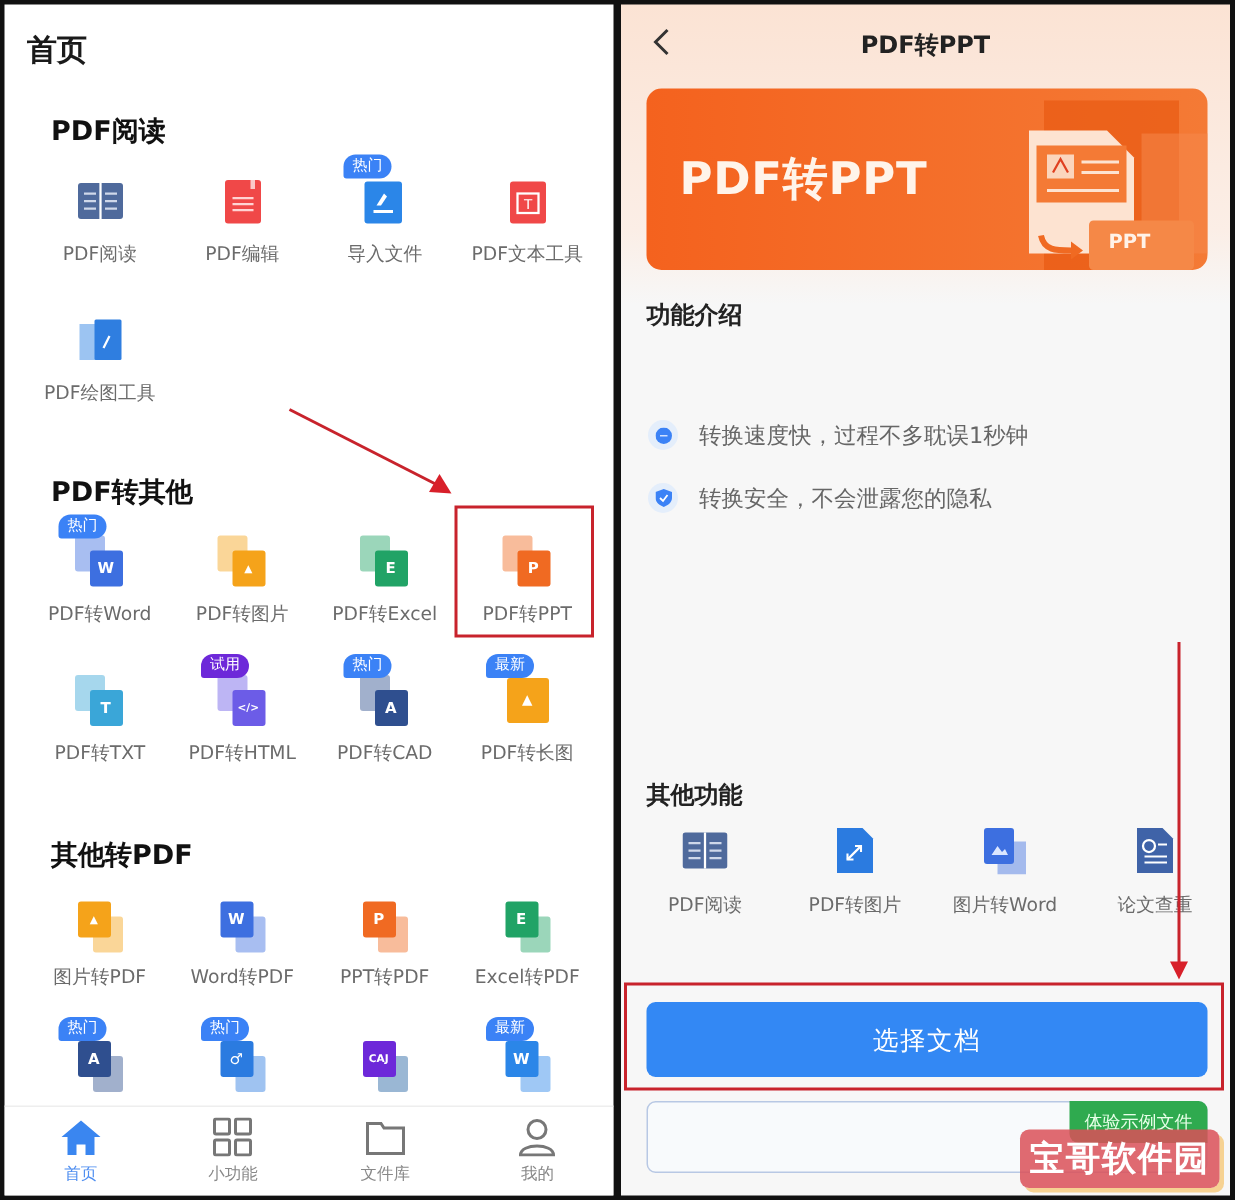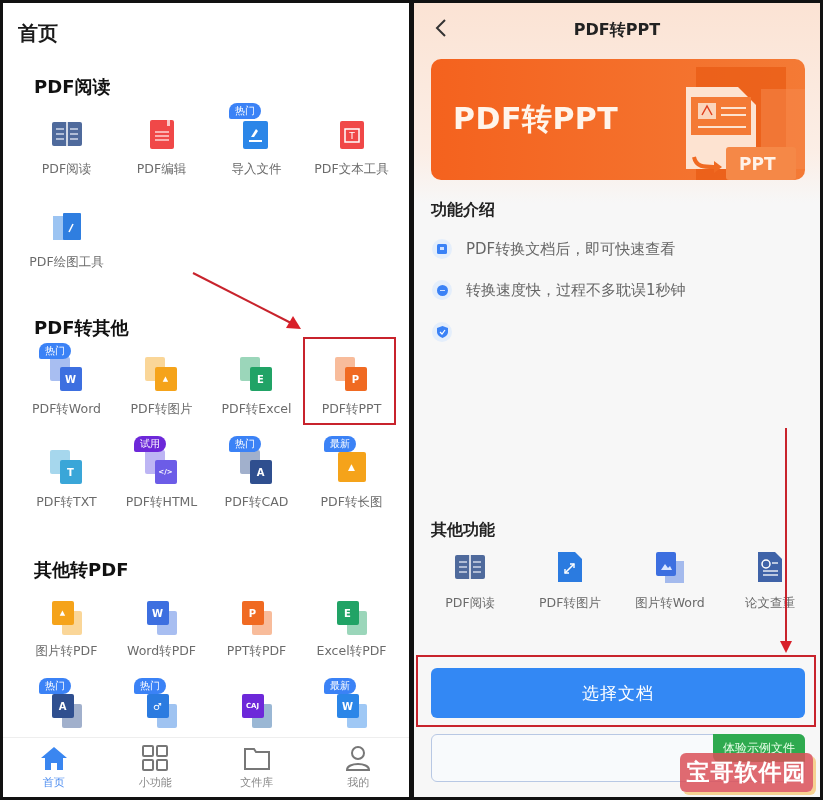--- a/index.html
+++ b/index.html
@@ -343,50 +343,42 @@
       <rect x="25" y="38" width="60" height="38" fill="#f47a35"></rect>
       <rect x="32" y="44" width="18" height="16" fill="#fbd5bc"></rect>
       <path d="M36 56 L41 47 L46 56" fill="none" stroke="#e04020" stroke-width="1.5"></path>
       <line x1="55" y1="49" x2="80" y2="49" stroke="#fde3d1" stroke-width="2"></line>
       <line x1="55" y1="56" x2="80" y2="56" stroke="#fde3d1" stroke-width="2"></line>
       <line x1="32" y1="68" x2="80" y2="68" stroke="#fde3d1" stroke-width="2"></line>
       <path d="M28 98 C30 108 38 108 48 108" fill="none" stroke="#f06a22" stroke-width="4"></path>
       <polygon points="48,102 56,108 48,114" fill="#f06a22"></polygon>
       <rect x="60" y="88" width="70" height="33" rx="3" fill="#f58847"></rect>
     </svg>
-    <div style="position:absolute;left:308px;top:95px;font-size:17px;font-weight:bold;color:#fff2e8">PPT</div>
+    <div style="position:absolute;left:308px;top:95px;font-size:13px;font-weight:bold;color:#fff2e8">PPT</div>
   </div>
 
   <div class="sec-h" style="top:197px">功能介绍</div>
 
-  <div class="feat" style="top:236px">
-    <div class="fic">
-        <svg width="10" height="10">
-          <rect x="0" y="0" width="10" height="10" rx="1.5" fill="#3b82f6"></rect>
-          <rect x="3" y="3" width="4" height="3" fill="#cfe0ff"></rect>
-        </svg>
-      </div>
-    <span class="ftxt">PDF转换文档后，即可快速查看</span>
-  </div>
   <div class="feat" style="top:277px">
     <div class="fic">
         <svg width="11" height="11">
           <circle cx="5.5" cy="5.5" r="5.5" fill="#3b82f6"></circle>
           <line x1="3" y1="5.5" x2="8" y2="5.5" stroke="#cfe0ff" stroke-width="1"></line>
         </svg>
       </div>
     <span class="ftxt">转换速度快，过程不多耽误1秒钟</span>
   </div>
   <div class="feat" style="top:319px">
     <div class="fic">
         <svg width="11" height="12">
           <path d="M5.5 0 L11 2 L11 6 C11 9 8 11 5.5 12 C3 11 0 9 0 6 L0 2 Z" fill="#3b82f6"></path>
           <polyline points="3,6 5,8 8,4" fill="none" stroke="#fff" stroke-width="1.2"></polyline>
         </svg>
       </div>
+    <span class="ftxt">转换安全，不会泄露您的隐私</span>
   </div>
 
   <div class="sec-h" style="top:517px">其他功能</div>
   <div class="other-grid">
     <div class="otile">
       <div class="ic">
         <svg width="30" height="32">
             <rect x="0" y="4" width="30" height="24" rx="2" fill="#4f6a9c"></rect>
             <line x1="15" y1="4" x2="15" y2="28" stroke="#fff" stroke-width="1.5"></line>
             <g stroke="#cfd8ea" stroke-width="1.5">

